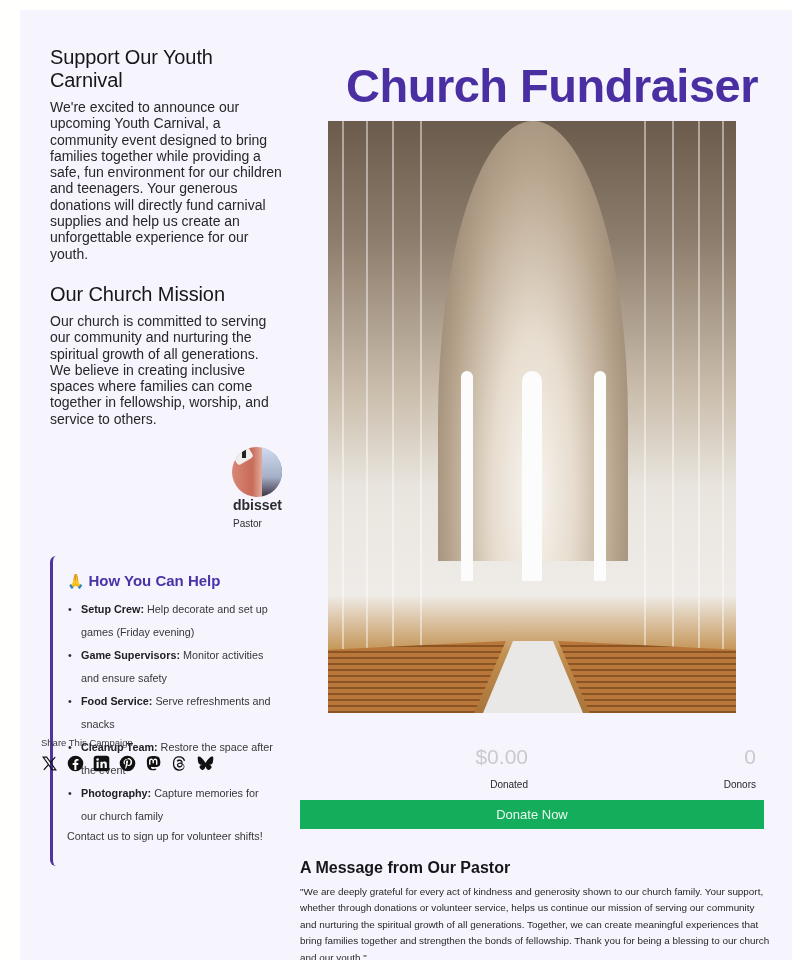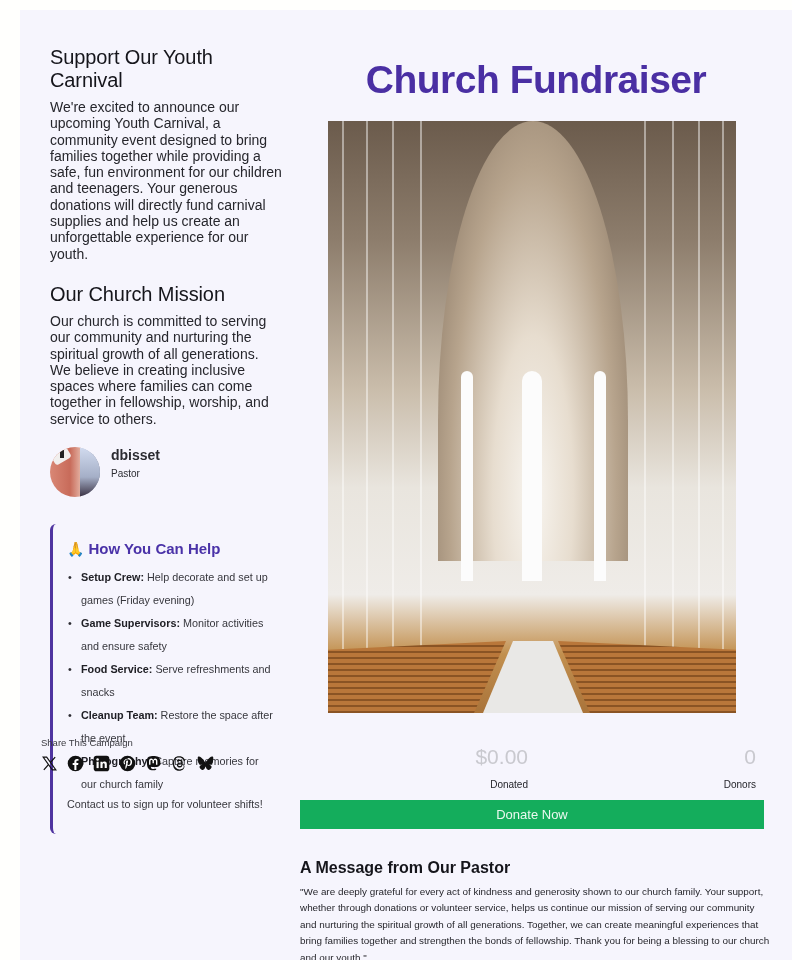--- a/index.html
+++ b/index.html
@@ -10,21 +10,21 @@
       position: absolute; left: 20px; top: 10px; width: 772px; height: 960px;
       background: #f6f5fd;
     }
 
     
     .left { position: absolute; left: 30px; top: 36px; width: 232px; }
     .sec-title { font-size: 20px; font-weight: 400; color: #15151b; letter-spacing: -0.1px; margin-bottom: 7px; }
     .sec-body { font-size: 14px; line-height: 16.3px; color: #26262c; }
     .mission { margin-top: 21px; }
 
-    .author { display: flex; align-items: flex-start; margin-top: 20px; }
+    .author { display: flex; align-items: flex-end; margin-top: 20px; flex-direction: column; }
     .avatar {
       width: 50px; height: 50px; border-radius: 50%; overflow: hidden; position: relative;
       background: linear-gradient(90deg, #d98775 0%, #c86b5a 40%, #e4b2a3 62%, #b8c4dd 64%, #6f7388 100%);
     }
     .avatar .a1 { position:absolute; left:2px; top:3px; width:18px; height:12px; background:#f1efee; border-radius:3px; transform: rotate(-30deg); }
     .avatar .a2 { position:absolute; left:10px; top:3px; width:4px; height:8px; background:#222; }
     .avatar .a3 { position:absolute; right:0; top:0; width:20px; height:50px; background: linear-gradient(180deg, #d2dbef 0%, #a5afc7 60%, #3a3142 100%); }
     .author-info { margin-left: 11px; }
     .author-name { font-size: 14px; font-weight: 700; color: #2b2b31; }
     .author-role { font-size: 10px; color: #2d2d33; margin-top: 5px; }
@@ -41,22 +41,22 @@
     .help li b { color: #202026; }
     .help-contact { font-size: 10.8px; line-height: 16.3px; color: #37373d; }
 
     .share { position: absolute; left: 21px; top: 727px; }
     .share-label { font-size: 9.5px; color: #3a3a40; margin-bottom: 7px; }
     .share-icons { display: flex; gap: 9px; align-items: center; }
     .share-icons span { width: 17px; height: 17px; display: inline-flex; align-items: center; justify-content: center; }
     .share-icons svg { width: 17px; height: 17px; }
 
     
-    .title { position: absolute; left: 294px; top: 48px; width: 444px; text-align: center;
-      font-size: 39px; font-weight: 700; color: #4a2fa3; letter-spacing: -0.5px; }
+    .title { position: absolute; left: 310px; top: 48px; width: 444px; text-align: center;
+      font-size: 47px; font-weight: 700; color: #4a2fa3; letter-spacing: -0.5px; }
 
     .hero { position: absolute; left: 308px; top: 111px; width: 408px; height: 592px; overflow: hidden;
       background: linear-gradient(180deg, #6b5b4c 0%, #8d7d6c 20%, #c9bcaa 45%, #e9e5de 62%, #efece8 80%, #c2904f 90%, #a9733a 100%); }
     .hero .nave { position:absolute; left: 110px; top: 0; width: 190px; height: 440px;
       background: radial-gradient(ellipse at 50% 85%, #f8f5f0 0%, #e7ddcf 30%, #b7a48d 62%, #7d6b59 100%);
       border-radius: 95px 95px 0 0 / 300px 300px 0 0; }
     .hero .win { position:absolute; top: 250px; width: 20px; height: 210px; background:#fcfcfc; border-radius: 10px 10px 0 0; }
     .hero .aisle { position:absolute; left: 155px; top: 520px; width: 100px; height: 72px; background: #e9e8e6;
       clip-path: polygon(30% 0, 70% 0, 100% 100%, 0 100%); }
     .hero .pews-l { position:absolute; left: 0; top: 520px; width: 178px; height: 72px;

